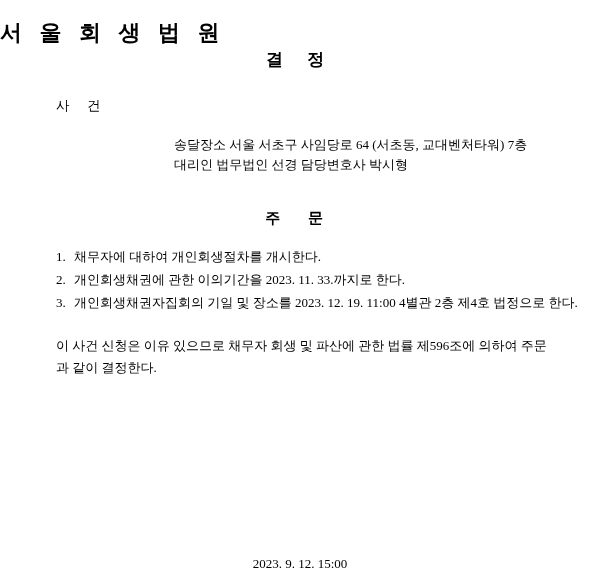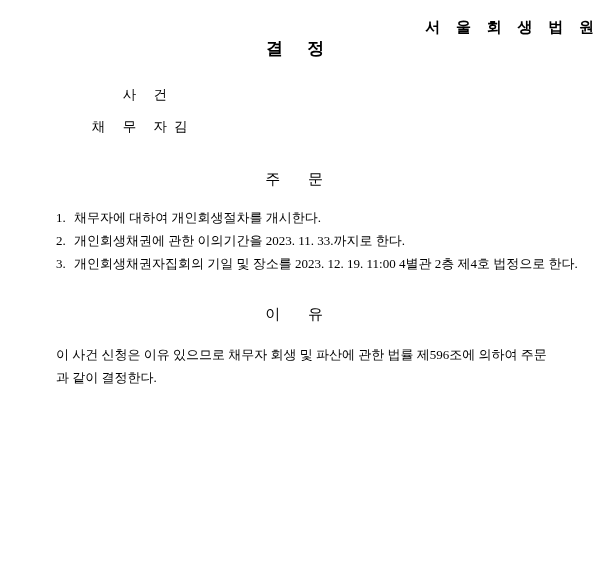--- a/index.html
+++ b/index.html
@@ -15,22 +15,22 @@
     position: relative;
     overflow: hidden;
   }
   .page {
     position: relative;
     width: 600px;
     height: 581px;
     box-sizing: border-box;
   }
   .court-title {
-    text-align: right;
-    font-size: 15px;
+    text-align: left;
+    font-size: 22px;
     font-weight: bold;
     letter-spacing: 6px;
     margin-top: 18px;
     font-family: Liberation Serif, serif;
   }
   .doc-type {
     text-align: center;
     font-size: 17px;
     font-weight: bold;
     letter-spacing: 10px;
@@ -42,38 +42,37 @@
     margin-top: 14px;
     padding-left: 56px;
   }
   .field-row.first {
     margin-top: 26px;
   }
   .field-label {
     width: 118px;
     letter-spacing: 7px;
     white-space: nowrap;
-    text-align: right;
   }
   .field-value {
     white-space: nowrap;
   }
   .address-block {
     font-size: 13px;
     margin-top: 20px;
     padding-left: 174px;
     line-height: 1.55;
   }
   .address-block div {
     white-space: nowrap;
   }
   .section-heading {
     text-align: center;
     font-size: 15px;
-    font-weight: normal;
+    font-weight: bold;
     letter-spacing: 12px;
     margin-top: 32px;
   }
   .ordered-list {
     font-size: 13px;
     margin-top: 18px;
     padding-left: 56px;
     line-height: 1.75;
   }
   .ordered-item {
@@ -115,41 +114,41 @@
 <div class="page">
 
   <div class="court-title">서 울 회 생 법 원</div>
 
   <div class="doc-type">결      정</div>
 
   <div class="field-row first">
     <div class="field-label">사        건</div>
   </div>
 
-  <div class="field-row">
-    <div class="field-label">채  무  자</div>
-    <div class="field-value">김</div>
+
+  <div class="address-block">
+    <div>송달장소   서울 서초구 사임당로 64 (서초동, 교대벤처타워) 7층</div>
+    <div>대리인 법무법인 선경  담당변호사 박시형</div>
   </div>
-
 
   <div class="section-heading heading-jumun">주      문</div>
 
   <div class="ordered-list">
     <div class="ordered-item">
       <span class="ordered-num">1.</span>
       <span class="ordered-text">채무자에 대하여 개인회생절차를 개시한다.</span>
     </div>
     <div class="ordered-item">
       <span class="ordered-num">2.</span>
       <span class="ordered-text">개인회생채권에 관한 이의기간을 2023. 11. 33.까지로 한다.</span>
     </div>
     <div class="ordered-item">
       <span class="ordered-num">3.</span>
       <span class="ordered-text">개인회생채권자집회의 기일 및 장소를 2023. 12. 19. 11:00 4별관 2층 제4호 법정으로 한다.</span>
     </div>
   </div>
 
-  <div class="section-heading heading-iyu">이      유</div>
 
   <div class="reason-body">이 사건 신청은 이유 있으므로 채무자 회생 및 파산에 관한 법률 제596조에 의하여 주문과 같이 결정한다.</div>
 
+  <div class="doc-date">2023.  9.  12.  15:00</div>
 
 </div>
 
 </body></html>

